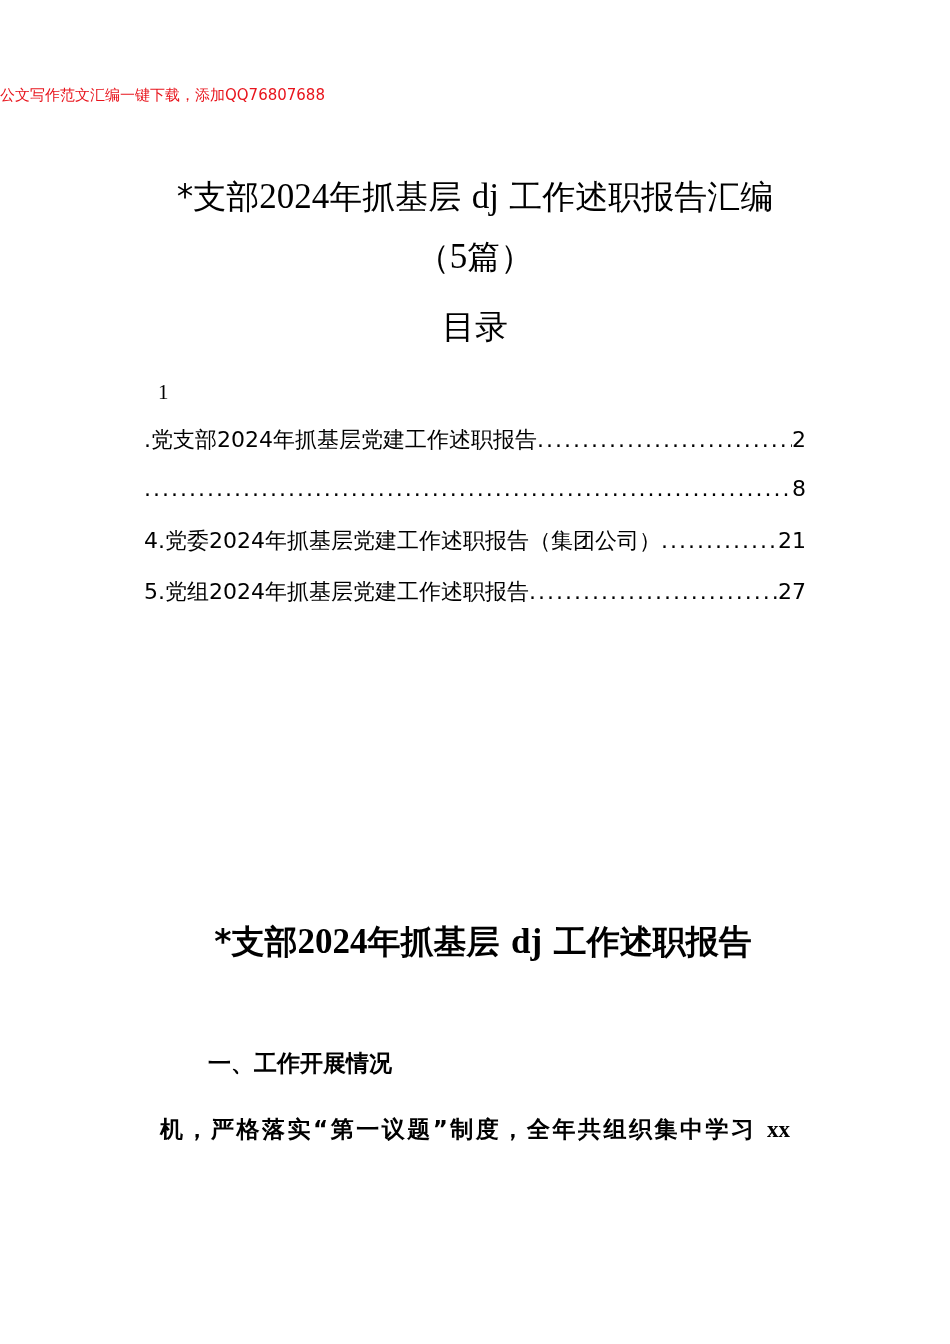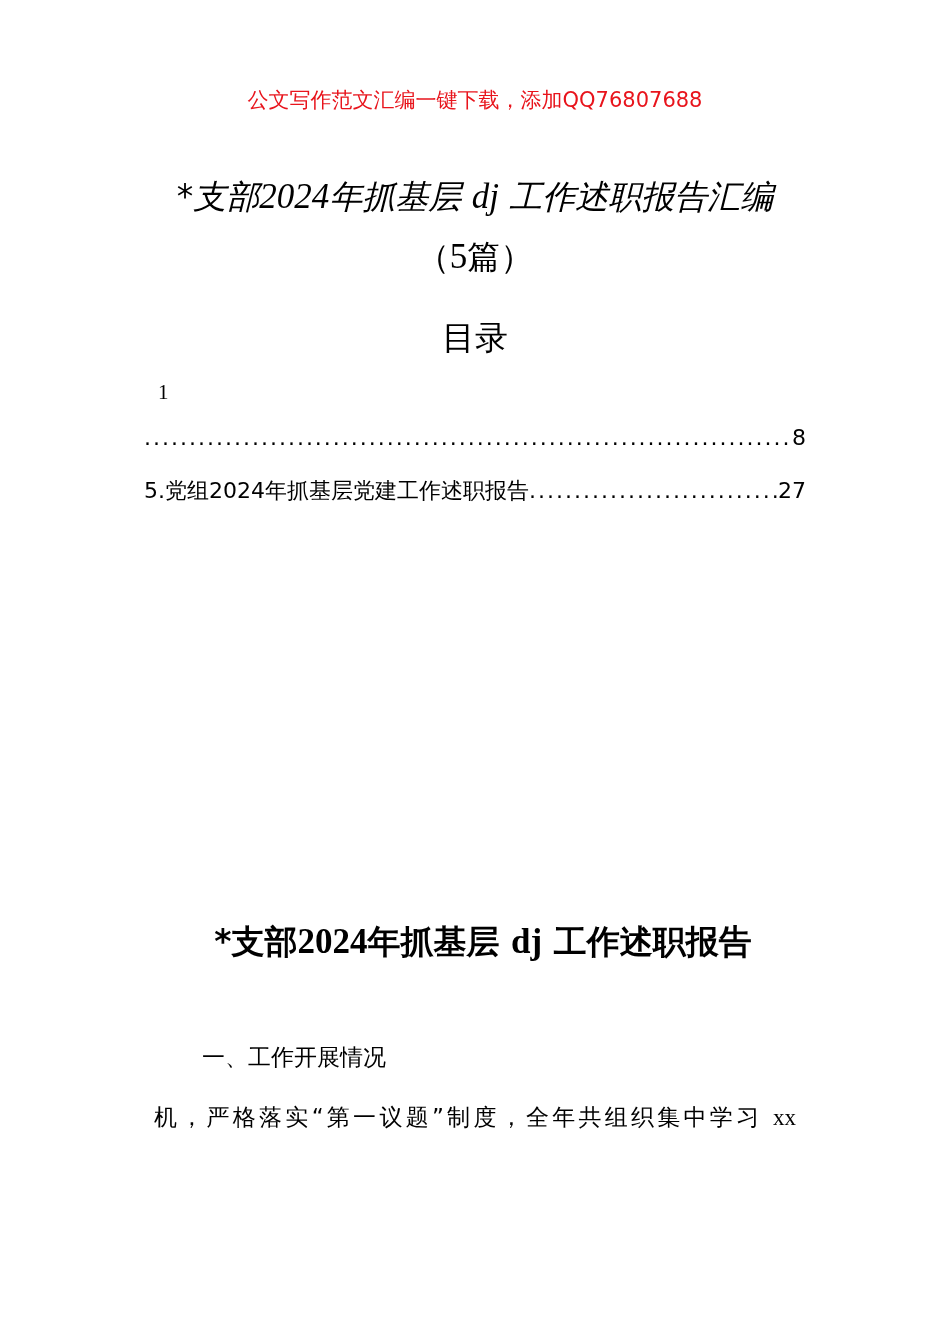--- a/index.html
+++ b/index.html
@@ -1,36 +1,36 @@
 <!DOCTYPE html>
 <html><head>
   <meta charset="utf-8">
   <style>
     html, body { margin: 0; padding: 0; background: #ffffff; }
     body { width: 950px; height: 1344px; position: relative; overflow: hidden;
            font-family: "DejaVu Sans", "Liberation Sans", sans-serif; color: #000; }
-    .banner { position: absolute; top: 86px; left: 0; width: 950px; text-align: center;
-              color: #e8141c; font-size: 21px; }
+    .banner { position: absolute; top: 86px; left: 0; width: 950px; 
+              color: #e8141c; font-size: 15px; }
     .doc-title { position: absolute; left: 0; width: 950px; text-align: center;
                  font-size: 33px; line-height: 50px; font-family: "DejaVu Sans", sans-serif; }
     .doc-title .latin { font-family: "Liberation Serif", "DejaVu Serif", serif; font-size: 35px; }
-    .title1 { top: 172px; font-style: italic; }
+    .title1 { top: 172px; }
     .title2 { top: 223px; margin-top: 9px; }
-    .toc-heading { position: absolute; top: 316px; left: 0; width: 950px; text-align: center; font-size: 33px; }
+    .toc-heading { position: absolute; top: 305px; left: 0; width: 950px; text-align: center; font-size: 33px; }
     .toc-one { position: absolute; top: 380px; left: 158px; font-family: "Liberation Serif", serif; font-size: 21px; }
     .toc { position: absolute; top: 425px; left: 144px; width: 662px; }
     .toc-row { display: flex; align-items: baseline; height: 50.5px; font-size: 22px; white-space: nowrap; }
     .toc-row .t { flex: 0 0 auto; }
     .toc-row .dots { flex: 1 1 auto; overflow: hidden; letter-spacing: 2px; color: #000; }
     .toc-row .dots::before { content: "........................................................................................................"; }
     .toc-row .pg { flex: 0 0 auto; }
     .sec-title { position: absolute; top: 920px; left: 8px; width: 950px; text-align: center; font-size: 33px; font-weight: bold; }
     .sec-title .latin { font-family: "Liberation Serif", "DejaVu Serif", serif; font-size: 35px; }
     .body-text { position: absolute; top: 1022px; left: 144px; width: 662px; font-size: 23px; line-height: 50px; }
-    .body-text p { margin: 10px; }
+    .body-text p { margin: 16px; font-weight: bold; }
     .indent { text-indent: 48px; }
     .serif { font-family: "Liberation Serif", serif; }
     .justify { text-align: justify; text-align-last: justify; }
   </style>
 </head>
 <body>
 
 <div class="banner">公文写作范文汇编一键下载，添加QQ76807688</div>
 
 <div class="doc-title title1">
@@ -38,22 +38,32 @@
 </div>
 <div class="doc-title title2">
   <span>（</span><span class="latin">5</span><span>篇）</span>
 </div>
 
 <div class="toc-heading">目录</div>
 <div class="toc-one">1</div>
 
 <div class="toc">
   <div class="toc-row">
+    <span class="t">.党支部2024年抓基层党建工作述职报告</span>
+      <span class="dots"></span>
+      <span class="pg">2</span>
+  </div>
+  <div class="toc-row">
       <span class="dots"></span>
       <span class="pg">8</span>
+  </div>
+  <div class="toc-row">
+    <span class="t">4.党委2024年抓基层党建工作述职报告（集团公司）</span>
+      <span class="dots"></span>
+      <span class="pg">21</span>
   </div>
   <div class="toc-row">
     <span class="t">5.党组2024年抓基层党建工作述职报告</span>
       <span class="dots"></span>
       <span class="pg">27</span>
   </div>
 </div>
 
 <div class="sec-title">
   <span>*支部</span><span class="latin">2024</span><span>年抓基层</span> <span class="latin">dj</span> <span>工作述职报告</span>

